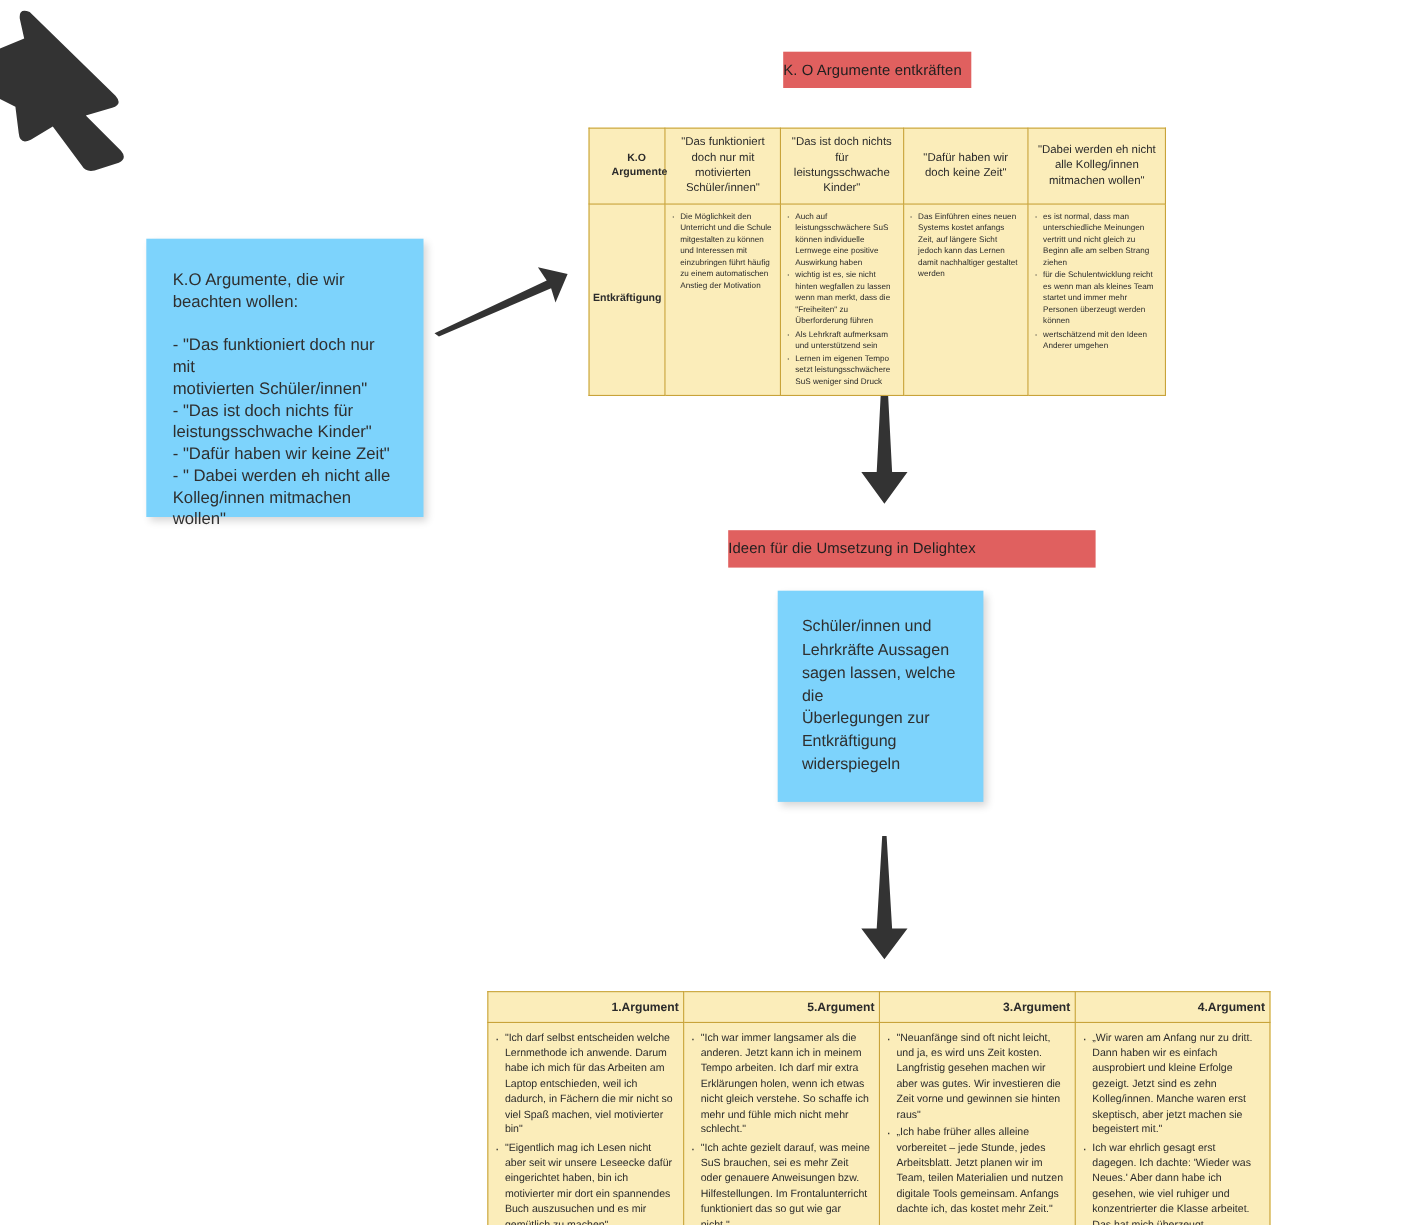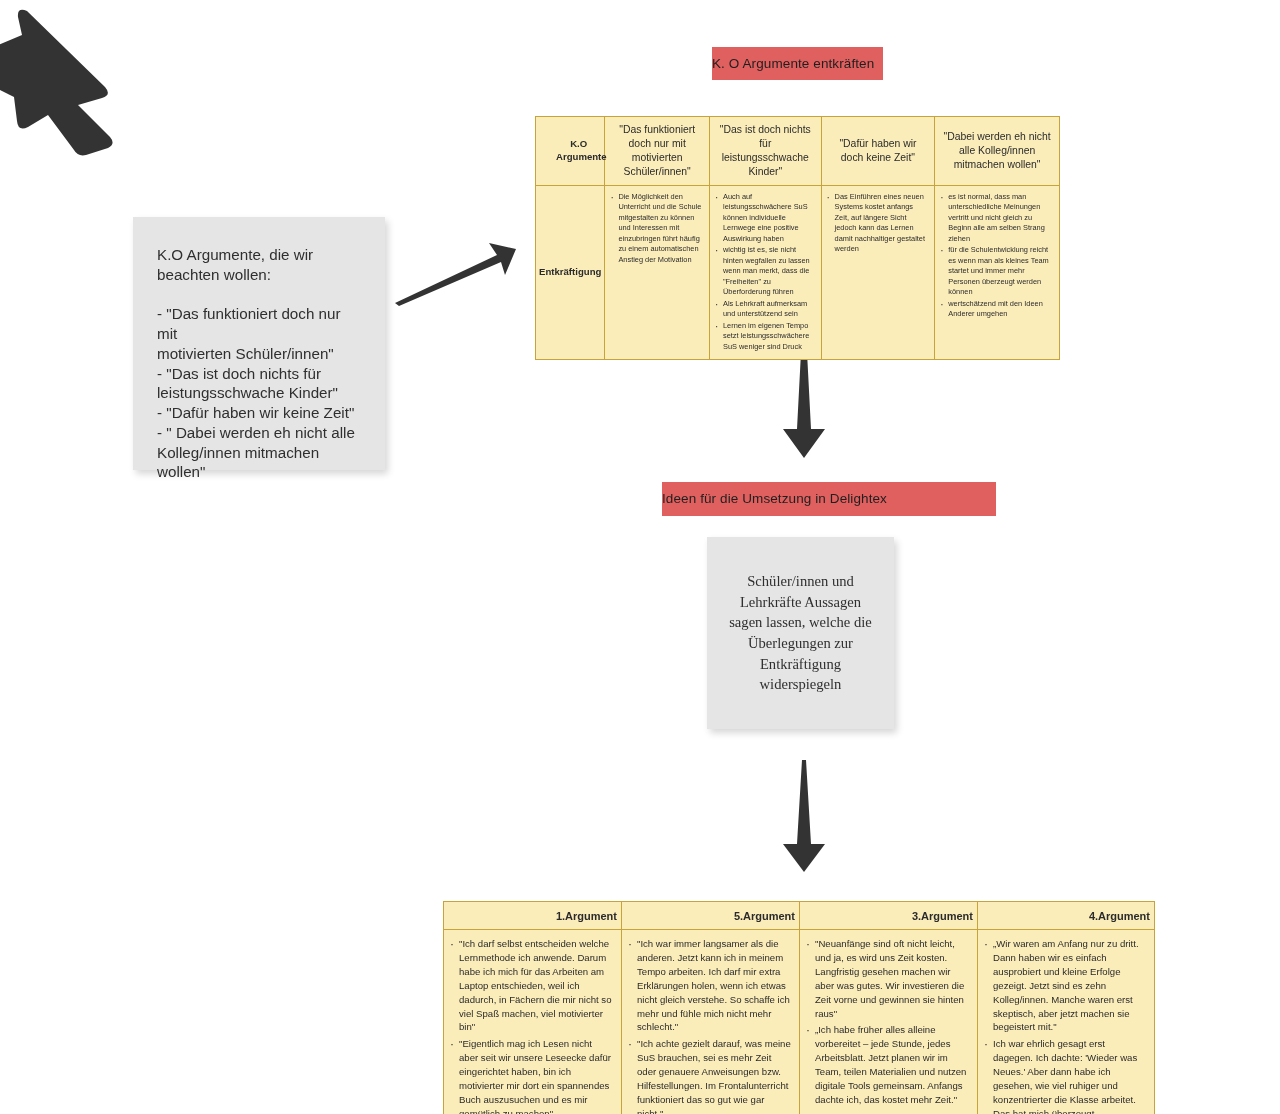--- a/index.html
+++ b/index.html
@@ -35,39 +35,38 @@
     justify-content: flex-start;
     font-size: 13.5px;
     letter-spacing: .1px;
     text-align: center;
     line-height: 1.3;
   }
 
   
   .sticky {
     position: absolute;
-    background: #e5e5e5;
+    background: #7dd3fc;
     box-shadow: 3px 4px 7px rgba(0,0,0,.16);
     box-sizing: border-box;
   }
   .sticky-text {
     white-space: pre-wrap;
     color: #2f2f2f;
   }
   .sticky-left .sticky-text {
     font-size: 15.2px;
     line-height: 1.30;
     padding: 28px 24px 0 24px;
   }
   .sticky-mid {
-    text-align: center;
+    text-align: left;
     display: flex;
     align-items: center;
     justify-content: center;
-    font-family: Liberation Serif, serif;
   }
   .sticky-mid .sticky-text {
     font-size: 14.6px;
     line-height: 1.42;
     padding: 0 22px;
   }
 
   
   .tbl {
     position: absolute;

